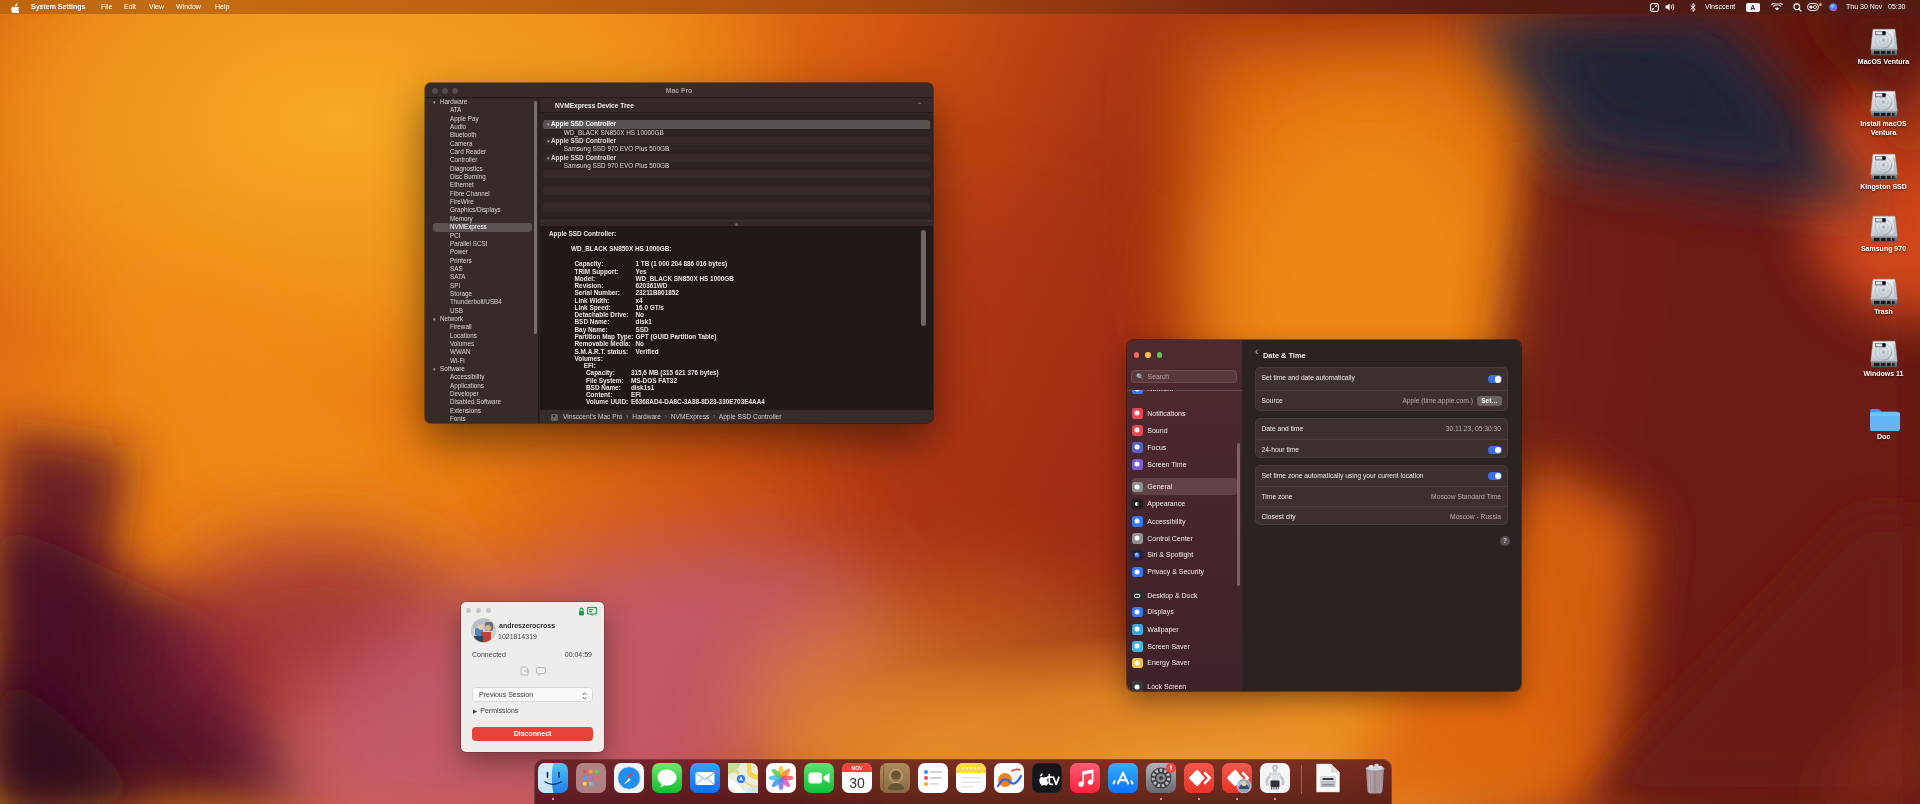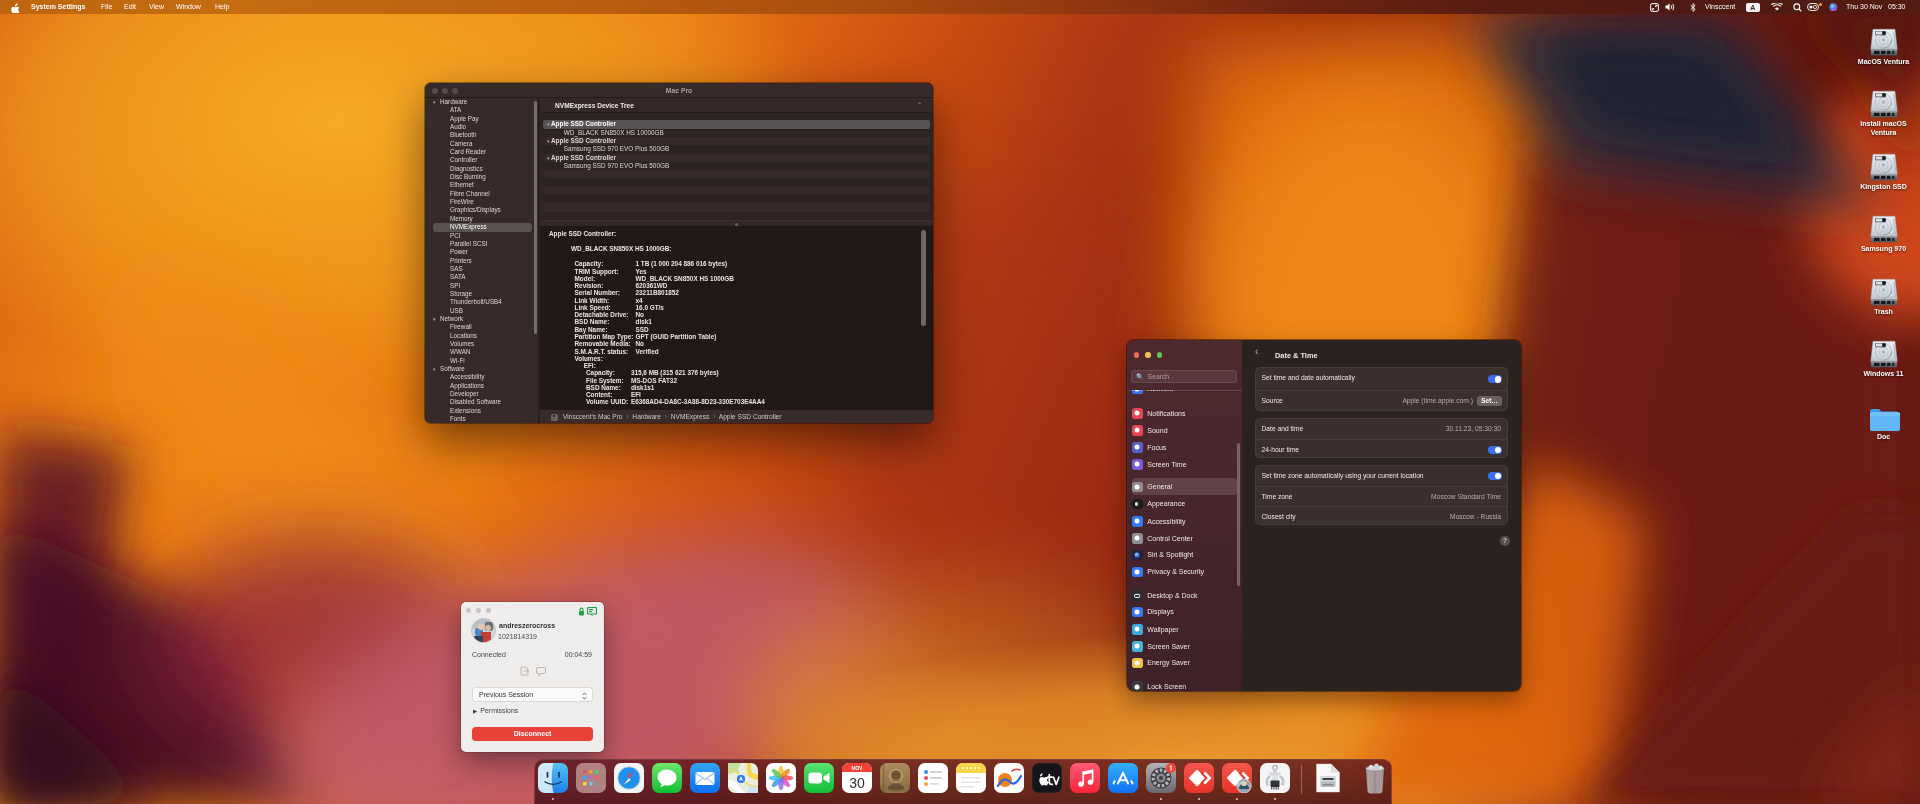--- a/index.html
+++ b/index.html
@@ -370,21 +370,21 @@
     <div class="srow " style="top:280.5px"><span class="sico" style="background:#3ba8e0"><i></i></span>Wallpaper</div>
     <div class="srow " style="top:297.5px"><span class="sico" style="background:#47b5d9"><i></i></span>Screen Saver</div>
     <div class="srow " style="top:314.1px"><span class="sico" style="background:#f0c244"><i></i></span>Energy Saver</div>
     <div class="srow " style="top:337.8px"><span class="sico" style="background:#3a3a3c"><i></i></span>Lock Screen</div>
     <div style="position:absolute; left:0; top:0; width:115px; height:49.8px; background:linear-gradient(180deg,#4e2a2e,#4b282d); z-index:2"></div>
     <div style="position:absolute; left:0; top:50.3px; width:115px; height:1px; background:rgba(255,255,255,.14); z-index:2"></div>
     <div id="st-sb"></div>
   </div>
   <div id="st-main">
     <div class="back">‹</div>
-    <div class="hdr" style="left:33px">Date &amp; Time</div>
+    <div class="hdr" style="left:21px">Date &amp; Time</div>
     <div class="grp" style="top:27.4px; height:43.8px">
       <div class="grow" style="height:21.9px">
             <div class="l">Set time and date automatically</div>
             <div class="tog" style="top:6.8px"></div>
           </div>
       <div class="grow" style="height:21.9px">
             <div class="l">Source</div>
             <div class="r" style="right:34px">Apple (time.apple.com.)</div>
             <div class="setbtn">Set…</div>
           </div>

